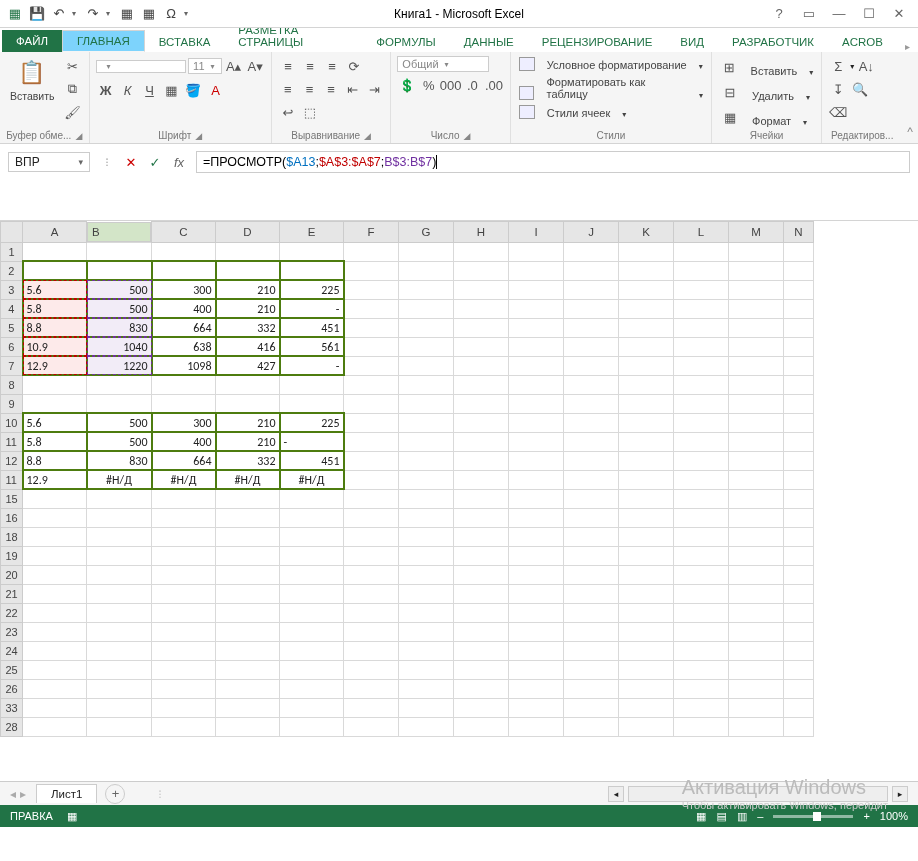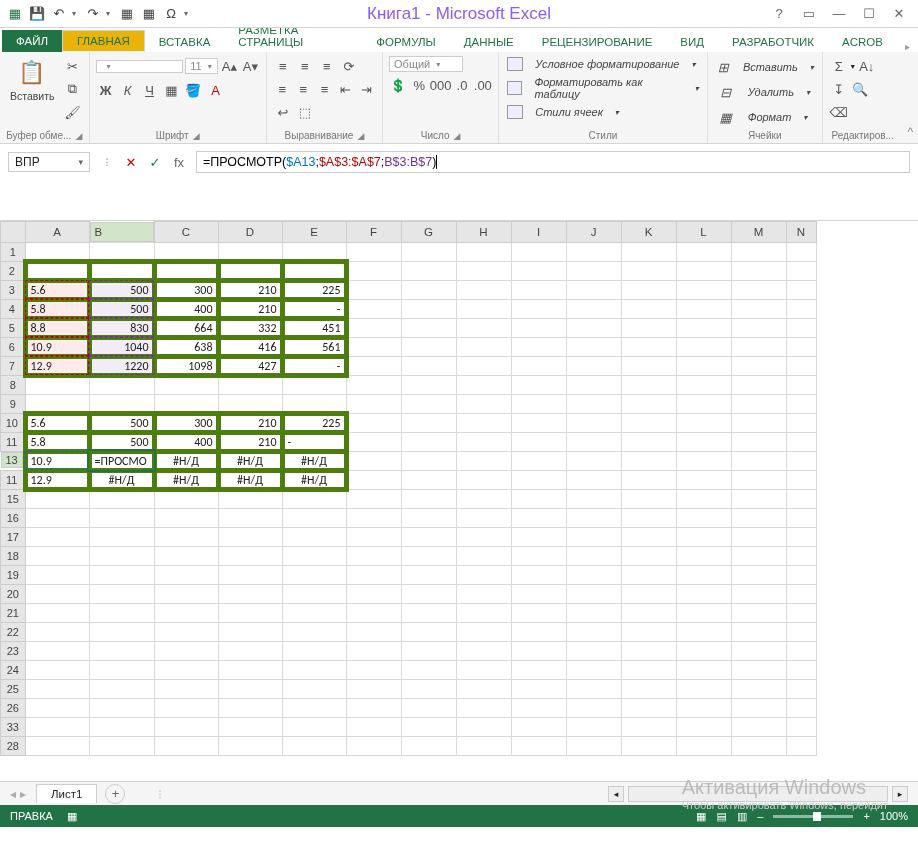--- a/index.html
+++ b/index.html
@@ -3,46 +3,46 @@
 <meta charset="utf-8">
 <style>
 * { box-sizing: border-box; margin: 0; padding: 0; font-family: "Segoe UI", Tahoma, sans-serif; }
 body { width: 918px; height: 861px; background: #fff; overflow: hidden; font-size: 12px; color: #222; position: relative; }
 
 
 .titlebar { height: 28px; background: #fff; display: flex; align-items: center; border-bottom: 1px solid #d4d4d4; position: relative; }
 .qa { display: flex; align-items: center; gap: 4px; padding-left: 6px; }
 .qa .ic { width: 18px; height: 18px; display: flex; align-items: center; justify-content: center; font-size: 13px; color: #444; cursor: pointer; }
 .qa .drop { width: 8px; font-size: 8px; color: #666; }
-.title { position: absolute; left: 50%; transform: translateX(-50%); font-size: 17px; color: #8b5cf6; }
+.title { position: absolute; left: 50%; transform: translateX(-50%); font-size: 12px; color: #000000; }
 .winbtns { margin-left: auto; display: flex; gap: 12px; padding-right: 10px; }
 .winbtns .ic { width: 18px; height: 16px; display: flex; align-items: center; justify-content: center; font-size: 13px; color: #666; cursor: pointer; }
 
 
 .tabs { height: 24px; display: flex; align-items: flex-end; background: #fff; padding-left: 2px; }
 .tab { padding: 4px 14px; font-size: 11.5px; color: #217346; cursor: pointer; text-transform: uppercase; }
 .tab.file { background: #217346; color: #fff; padding: 5px 14px; }
-.tab.active { border: 1px solid #d4d4d4; border-bottom: 1px solid #f5f5f5; background: #eab308; color: #217346; }
+.tab.active { border: 1px solid #d4d4d4; border-bottom: 1px solid #f5f5f5; background: #7dd3fc; color: #217346; }
 .tabs .nav { margin-left: auto; color: #999; padding: 0 8px; font-size: 10px; }
 
 
 .ribbon { height: 92px; background: #f5f5f5; border-bottom: 1px solid #d4d4d4; display: flex; }
 .group { border-right: 1px solid #e0e0e0; padding: 4px 6px 2px 6px; display: flex; flex-direction: column; justify-content: space-between; }
 .group-label { font-size: 10px; color: #777; text-align: center; padding-top: 2px; display: flex; justify-content: center; align-items: center; gap: 4px; }
 .group-label .dlg { font-size: 9px; color: #888; cursor: pointer; }
 .ctrls { display: flex; gap: 4px; align-items: flex-start; }
 .bigbtn { display: flex; flex-direction: column; align-items: center; gap: 2px; padding: 2px 4px; cursor: pointer; }
 .bigbtn .bic { width: 30px; height: 30px; display: flex; align-items: center; justify-content: center; font-size: 22px; }
 .bigbtn .lbl { font-size: 10.5px; color: #444; }
 .col { display: flex; flex-direction: column; gap: 3px; }
 .smbtn { width: 20px; height: 20px; display: flex; align-items: center; justify-content: center; cursor: pointer; color: #555; font-size: 13px; }
 .row { display: flex; gap: 2px; align-items: center; }
 .sel { border: 1px solid #ccc; background: #fff; padding: 1px 4px; font-size: 11px; display: flex; align-items: center; gap: 6px; cursor: pointer; color: #888; }
 .sel .dd { font-size: 8px; }
-.styleitem { display: flex; align-items: center; gap: 12px; font-size: 11px; color: #444; padding: 1px 2px; cursor: pointer; font-style: italic; }
+.styleitem { display: flex; align-items: flex-end; gap: 12px; font-size: 11px; color: #444; padding: 1px 2px; cursor: pointer; }
 .styleitem .sic { width: 16px; height: 14px; border: 1px solid #999; background: #eef; }
 
 
 .fbar-area { padding: 6px 8px 2px 8px; border-bottom: 1px solid #d4d4d4; }
 .fbar { display: flex; align-items: center; gap: 6px; height: 24px; }
 .namebox { width: 82px; border: 1px solid #ccc; padding: 2px 6px; font-size: 12px; display: flex; align-items: center; justify-content: space-between; cursor: text; }
 .namebox .dd { font-size: 9px; color: #666; cursor: pointer; }
 .fbtns { display: flex; gap: 2px; }
 .fbtn { width: 22px; height: 20px; display: flex; align-items: center; justify-content: center; cursor: pointer; color: #666; font-size: 13px; }
 .fbtn.x { color: #c00; }
@@ -59,21 +59,21 @@
 .gridwrap { position: relative; height: 560px; overflow: hidden; }
 table.grid { border-collapse: collapse; table-layout: fixed; }
 .colhdr th { background: #e6e6e6; border: 1px solid #ccc; font-weight: normal; font-size: 11.5px; color: #444; height: 20px; text-align: center; cursor: pointer; }
 .colhdr th.sel { background: #d3e5c8; }
 .rowhdr { background: #e6e6e6; border: 1px solid #ccc; font-size: 11px; color: #444; text-align: center; width: 22px; cursor: pointer; }
 .rowhdr.sel { background: #d3e5c8; }
 .corner { background: #e6e6e6; border: 1px solid #ccc; width: 22px; cursor: pointer; }
 td.cell { border: 1px solid #d9d9d9; height: 19px; font-size: 12px; font-family: Calibri, sans-serif; padding: 0 3px; text-align: right; overflow: hidden; white-space: nowrap; }
 td.cell.left { text-align: left; }
 td.cell.center { text-align: center; }
-td.bord { border: 5px solid #4d7c0f; margin-left: 12px; }
+td.bord { border: 2px solid #4d7c0f; margin-left: 12px; }
 td.edit { background: #fff; outline: 2px solid #217346; text-align: left; }
 td.redbox { outline: 1.5px dashed #c00000; outline-offset: -1px; background:#fdeaea; }
 td.bluebox { outline: 1.5px dashed #0070c0; outline-offset: -1px; }
 td.purbox { outline: 1.5px dashed #7030a0; outline-offset: -1px; background:#f2ecf7; }
 
 
 .sheetbar { height: 24px; border-top: 1px solid #ccc; display: flex; align-items: center; background: #f5f5f5; }
 .shnav { display: flex; gap: 4px; padding: 0 10px; color: #aaa; }
 .shnav span { cursor: pointer; font-size: 12px; }
 .shtab { border: 1px solid #ccc; border-bottom: none; background: #fff; padding: 3px 14px; font-size: 11.5px; cursor: pointer; }
@@ -199,21 +199,21 @@
       </div>
     </div>
     <div class="group-label">
         <span>Выравнивание</span>
         <span class="dlg">◢</span>
       </div>
   </div>
 
   <div class="group" style="min-width:90px">
     <div class="col">
-      <div class="sel" style="width:74px">
+      <div class="sel" style="width:92px">
           <span>Общий</span>
           <span class="dd">▾</span>
         </div>
       <div class="row">
         <span class="smbtn">💲</span>
         <span class="smbtn">%</span>
         <span class="smbtn">000</span>
         <span class="smbtn">.0</span>
         <span class="smbtn">.00</span>
       </div>
@@ -295,21 +295,21 @@
 <div class="fbar-area">
   <div class="fbar">
     <div class="namebox">
         <span>ВПР</span>
         <span class="dd">▾</span>
       </div>
     <div class="fbtns">
       <span class="fbtn" style="font-size:9px">⋮</span>
       <span class="fbtn x">✕</span>
       <span class="fbtn ok">✓</span>
-      <span class="fbtn" style="">fx</span>
+      <span class="fbtn" style="font-style:italic">fx</span>
     </div>
     <div class="finput">
       <span class="fn">=ПРОСМОТР(</span>
         <span class="ref1">$A13</span>
         <span class="fn">;</span>
         <span class="ref2">$A$3:$A$7</span>
         <span class="fn">;</span>
         <span class="ref3">B$3:B$7</span>
         <span class="fn">)</span>
         <span class="cursor"></span>
@@ -519,26 +519,26 @@
           <td class="cell"></td>
           <td class="cell"></td>
           <td class="cell"></td>
           <td class="cell"></td>
           <td class="cell"></td>
           <td class="cell"></td>
           <td class="cell"></td>
           <td class="cell"></td>
         </tr>
         <tr>
-          <td class="rowhdr sel">13</td>
-          <td class="cell left bord bluebox left">10.9</td>
-          <td class="cell bord edit left">=ПРОСМО</td>
-          <td class="cell bord center">#Н/Д</td>
-          <td class="cell bord center">#Н/Д</td>
-          <td class="cell bord center">#Н/Д</td>
+          <td class="rowhdr">12</td>
+          <td class="cell left bord">8.8</td>
+          <td class="cell bord">830</td>
+          <td class="cell bord">664</td>
+          <td class="cell bord">332</td>
+          <td class="cell bord">451</td>
           <td class="cell"></td>
           <td class="cell"></td>
           <td class="cell"></td>
           <td class="cell"></td>
           <td class="cell"></td>
           <td class="cell"></td>
           <td class="cell"></td>
           <td class="cell"></td>
           <td class="cell"></td>
         </tr>
@@ -571,37 +571,20 @@
           <td class="cell"></td>
           <td class="cell"></td>
           <td class="cell"></td>
           <td class="cell"></td>
           <td class="cell"></td>
           <td class="cell"></td>
           <td class="cell"></td>
         </tr>
         <tr>
           <td class="rowhdr">16</td>
-          <td class="cell left"></td>
-          <td class="cell"></td>
-          <td class="cell"></td>
-          <td class="cell"></td>
-          <td class="cell"></td>
-          <td class="cell"></td>
-          <td class="cell"></td>
-          <td class="cell"></td>
-          <td class="cell"></td>
-          <td class="cell"></td>
-          <td class="cell"></td>
-          <td class="cell"></td>
-          <td class="cell"></td>
-          <td class="cell"></td>
-        </tr>
-        <tr>
-          <td class="rowhdr">17</td>
           <td class="cell left"></td>
           <td class="cell"></td>
           <td class="cell"></td>
           <td class="cell"></td>
           <td class="cell"></td>
           <td class="cell"></td>
           <td class="cell"></td>
           <td class="cell"></td>
           <td class="cell"></td>
           <td class="cell"></td>

